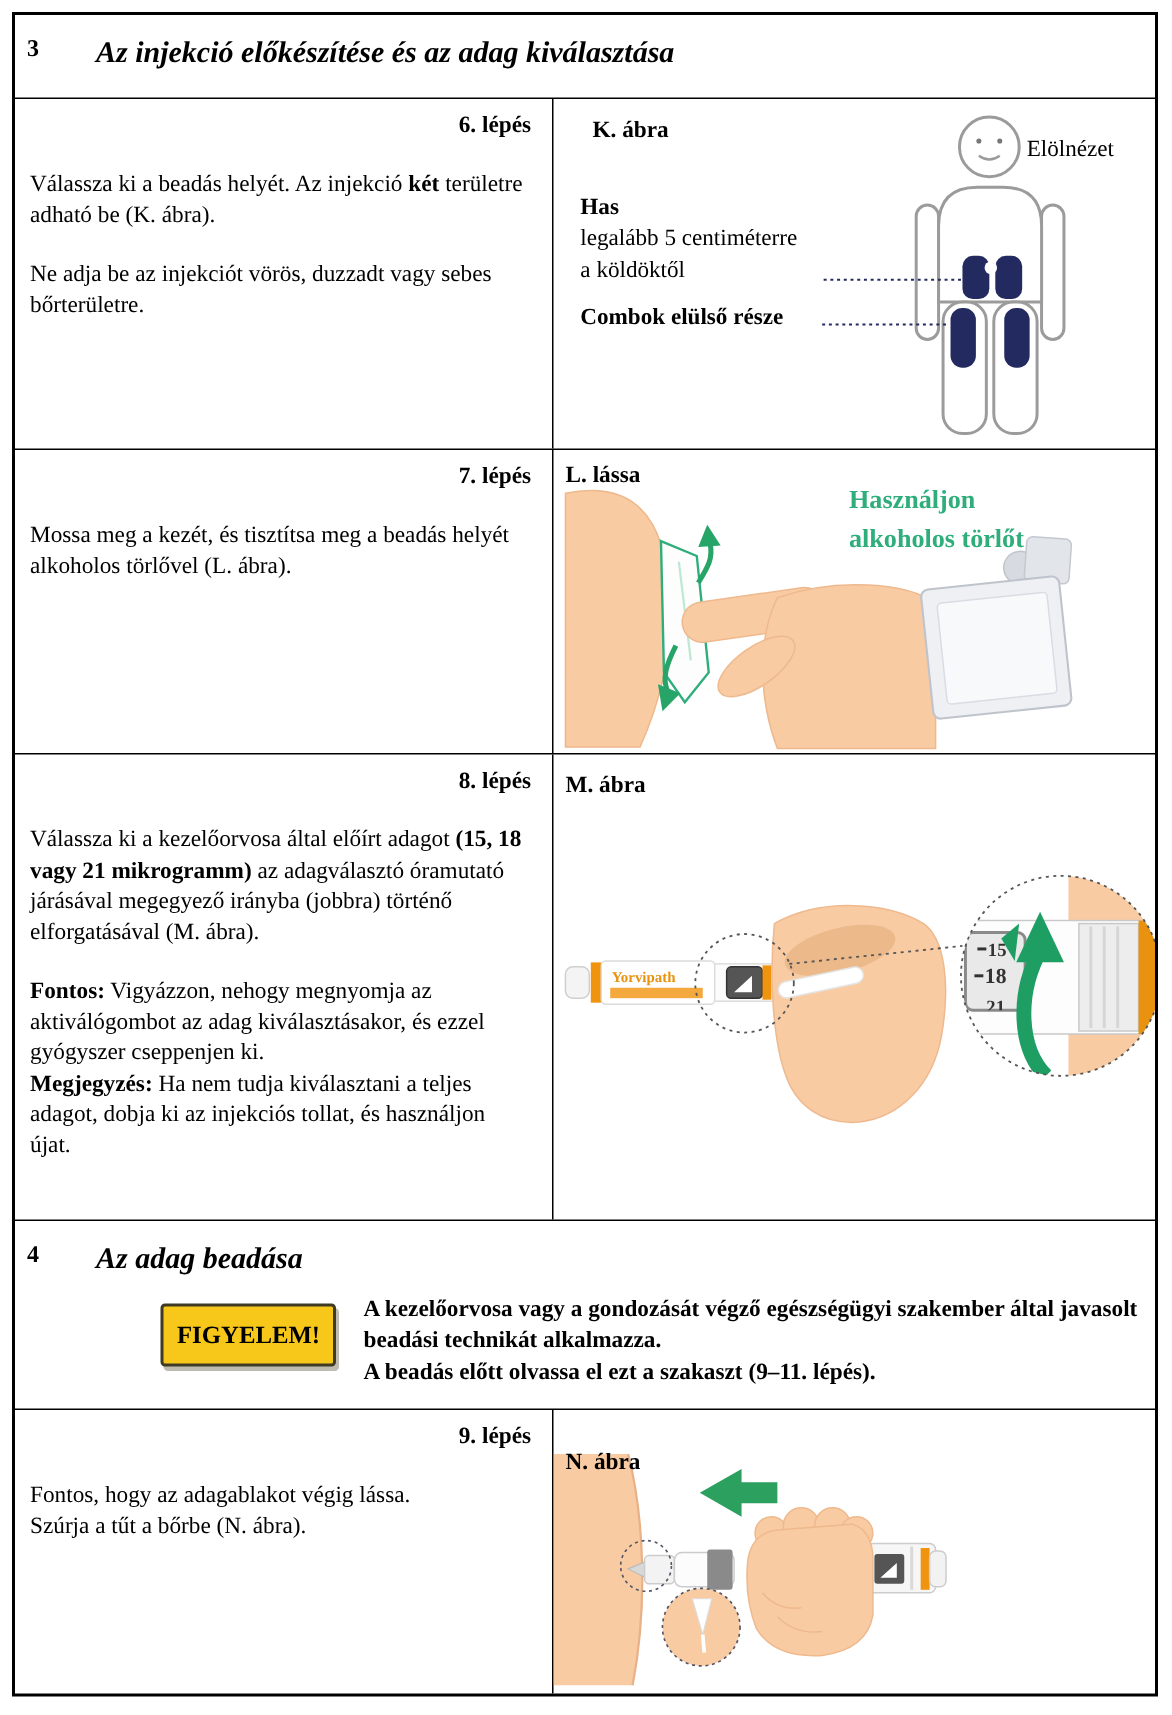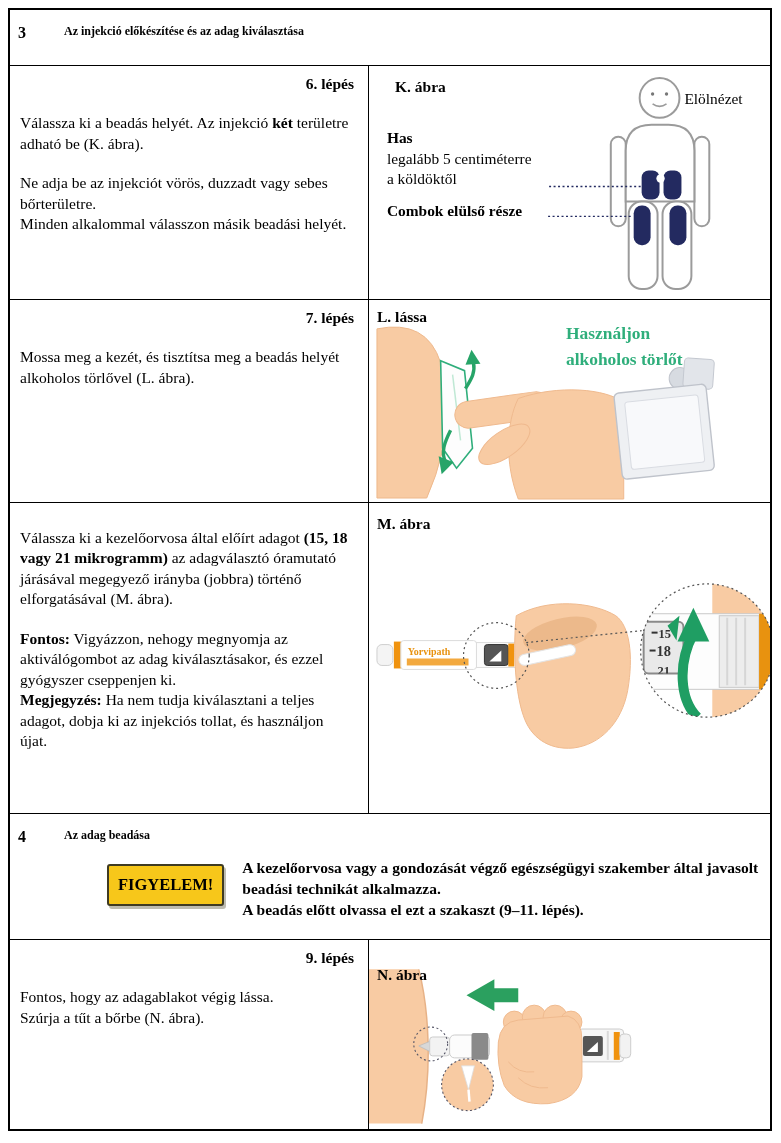--- a/index.html
+++ b/index.html
@@ -12,21 +12,21 @@
   .two-col{display:flex;}
   .cell{box-sizing:border-box;position:relative;}
   .cell-text{width:359px;border-right:1.5px solid #000;padding:6px 14px 0 10px;
              font-size:15.5px;line-height:1.32;overflow:hidden;}
   .cell-fig{flex:1;position:relative;overflow:hidden;}
   .step-h{font-weight:bold;margin:2px 0 0 0;text-align:right;}
   .para{margin:19px 0 0 0;}
   .para-tight{margin:0;}
   .sec-row{display:flex;align-items:flex-start;padding:14px 0 10px 0;}
   .sec-num{font-weight:bold;font-size:16px;padding-left:8px;width:46px;}
-  .sec-title{font-weight:bold;font-size:12px;}
+  .sec-title{font-weight:bold;font-size:20px;font-style:italic;}
   .fig-label{position:absolute;z-index:3;font-weight:bold;font-size:15.5px;}
   .warn-wrap{display:flex;align-items:flex-start;padding:10px 10px 12px 97px;}
   .warn-badge{background:#f7c71a;border:2.5px solid #3f3b22;border-radius:3px;
               box-shadow:2px 3px 0 rgba(70,64,30,.35);font-weight:bold;font-size:16.5px;
               padding:9px 9px;margin-top:6px;white-space:nowrap;}
   .warn-text{font-weight:bold;font-size:15.5px;line-height:1.34;margin-left:18px;width:545px;}
   .warn-line{margin:0;}
   svg{display:block;}
   svg text{font-family:"Liberation Serif","DejaVu Serif",serif;}
   .svg-fill{position:absolute;inset:0;width:100%;height:100%;}
@@ -40,21 +40,20 @@
     <div class="row sec-row" style="height:55px;">
       <span class="sec-num">3</span>
       <span class="sec-title">Az injekció előkészítése és az adag kiválasztása</span>
     </div>
 
     <div class="row two-col" style="height:234px;">
       <div class="cell cell-text">
         <p class="step-h">6. lépés</p>
         <p class="para"><span>Válassza ki a beadás helyét. Az injekció </span><b>két</b><span> területre adható be (K. ábra).</span></p>
         <p class="para">Ne adja be az injekciót vörös, duzzadt vagy sebes bőrterületre.</p>
-        <p class="para-tight">Minden alkalommal válasszon másik beadási helyét.</p>
       </div>
       <div class="cell cell-fig">
         <div class="fig-label" style="left:26px;top:12px;">K. ábra</div>
         <svg class="svg-fill" viewBox="0 0 403 232">
 
           <g fill="#fff" stroke="#9b9b9b" stroke-width="2">
             <rect x="243" y="70" width="15" height="90" rx="7.5"></rect>
             <rect x="327" y="70" width="15" height="90" rx="7.5"></rect>
             <path d="M258,135 L258,84 Q258,58 284,58 L301,58 Q327,58 327,84 L327,135 Z"></path>
             <rect x="261" y="135" width="29" height="88" rx="13"></rect>
@@ -124,20 +123,21 @@
           </g>
 
           <text x="198" y="38" font-size="17.5" font-weight="bold" fill="#2fae7b">Használjon</text>
           <text x="198" y="64" font-size="17.5" font-weight="bold" fill="#2fae7b">alkoholos törlőt</text>
         </svg>
       </div>
     </div>
 
     <div class="row two-col" style="height:311px;">
       <div class="cell cell-text">
+        <p class="step-h">8. lépés</p>
         <p class="para"><span>Válassza ki a kezelőorvosa által előírt adagot </span><b>(15, 18 vagy 21 mikrogramm)</b><span> az adagválasztó óramutató járásával megegyező irányba (jobbra) történő elforgatásával (M. ábra).</span></p>
         <p class="para"><b>Fontos:</b><span> Vigyázzon, nehogy megnyomja az aktiválógombot az adag kiválasztásakor, és ezzel gyógyszer cseppenjen ki.</span></p>
         <p class="para-tight"><b>Megjegyzés:</b><span> Ha nem tudja kiválasztani a teljes adagot, dobja ki az injekciós tollat, és használjon újat.</span></p>
       </div>
       <div class="cell cell-fig">
         <div class="fig-label" style="left:8px;top:12px;">M. ábra</div>
         <svg class="svg-fill" viewBox="0 0 403 309">
           <defs>
             <clipPath id="bigcircle">
                 <circle cx="340" cy="147" r="67"></circle>

